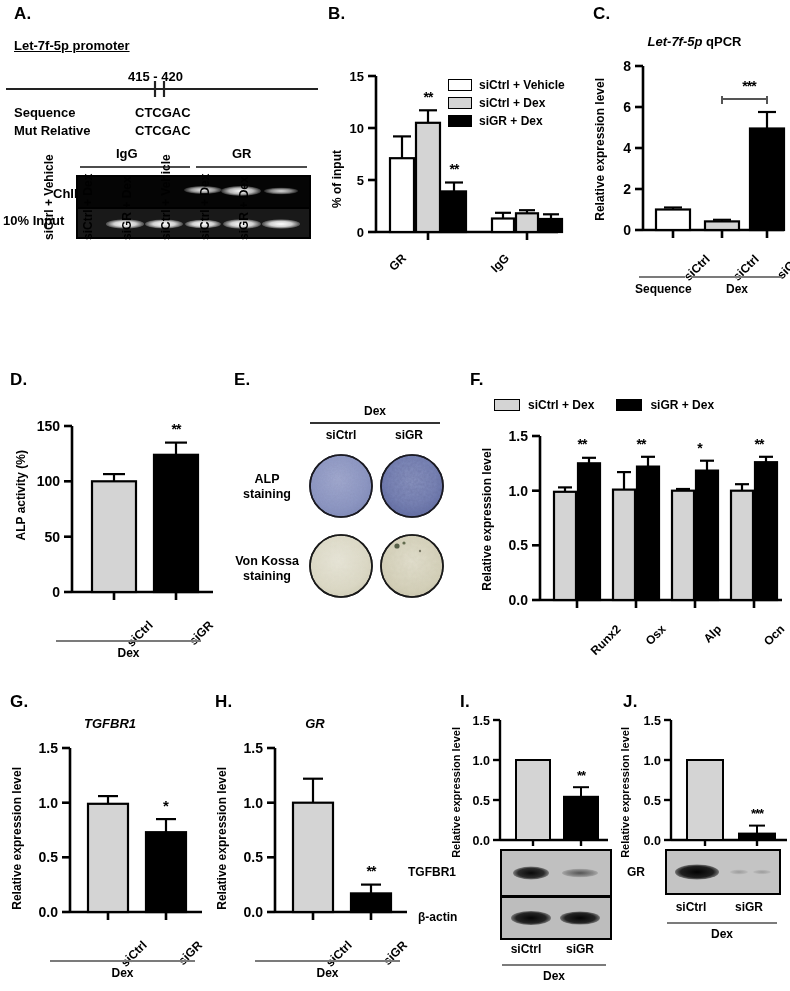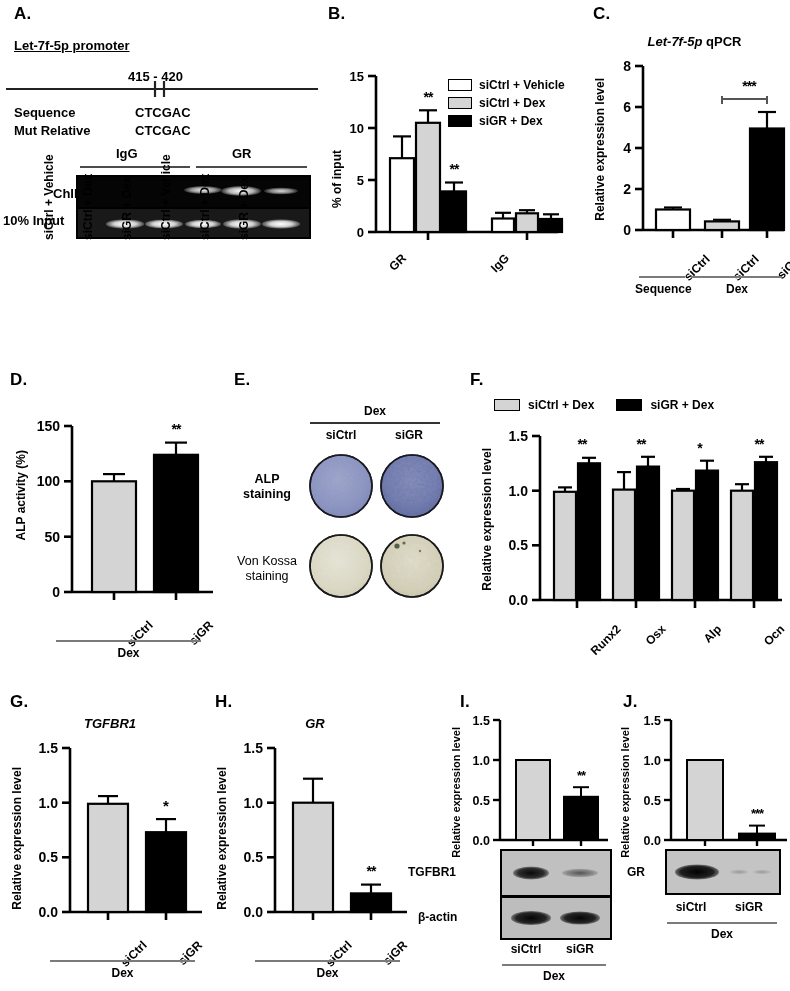--- a/index.html
+++ b/index.html
@@ -318,21 +318,21 @@
   <div class="axisLabel" style="position:absolute;left:82px;top:42px;width:130px;text-align:center;">Dex</div>
   <div class="hl" style="position:absolute;left:82px;top:60px;width:130px;background:#333;"></div>
 
   <div class="axisLabel" style="position:absolute;left:82px;top:66px;width:62px;text-align:center;">siCtrl</div>
   <div class="axisLabel" style="position:absolute;left:150px;top:66px;width:62px;text-align:center;">siGR</div>
 
   <div style="position:absolute;left:0px;top:110px;width:78px;text-align:center;font-weight:bold;font-size:12.5px;line-height:15px;">
     <div>ALP</div>
     <div>staining</div>
   </div>
-  <div style="position:absolute;left:0px;top:192px;width:78px;text-align:center;font-weight:normal;font-size:12.5px;line-height:15px;">
+  <div style="position:absolute;left:0px;top:192px;width:78px;text-align:center;font-weight:bold;font-size:12.5px;line-height:15px;">
     <div>Von Kossa</div>
     <div>staining</div>
   </div>
 
   <svg style="position:absolute;left:80px;top:90px;" width="140" height="160">
     <defs>
       <radialGradient id="alp1" cx="45%" cy="40%" r="65%">
         <stop offset="0%" stop-color="#a3abd0"></stop>
           <stop offset="70%" stop-color="#8e98c4"></stop>
           <stop offset="100%" stop-color="#7f8ab8"></stop>

